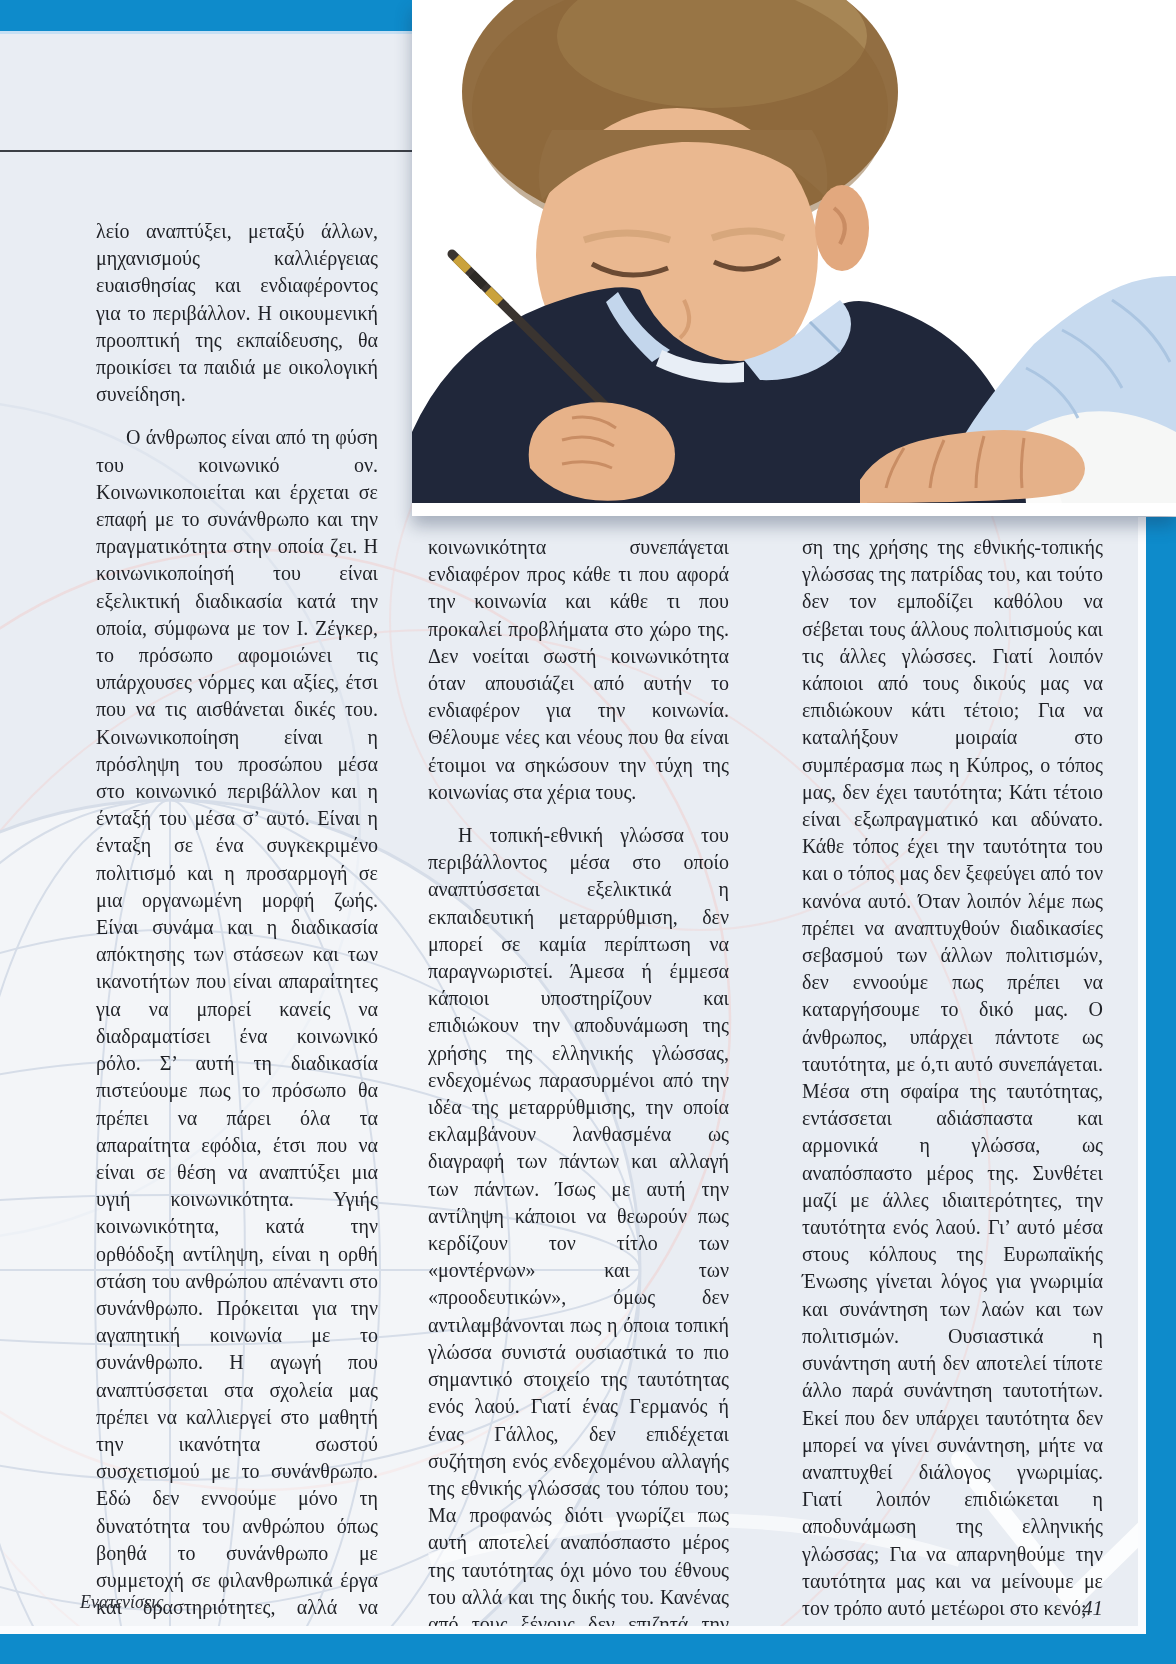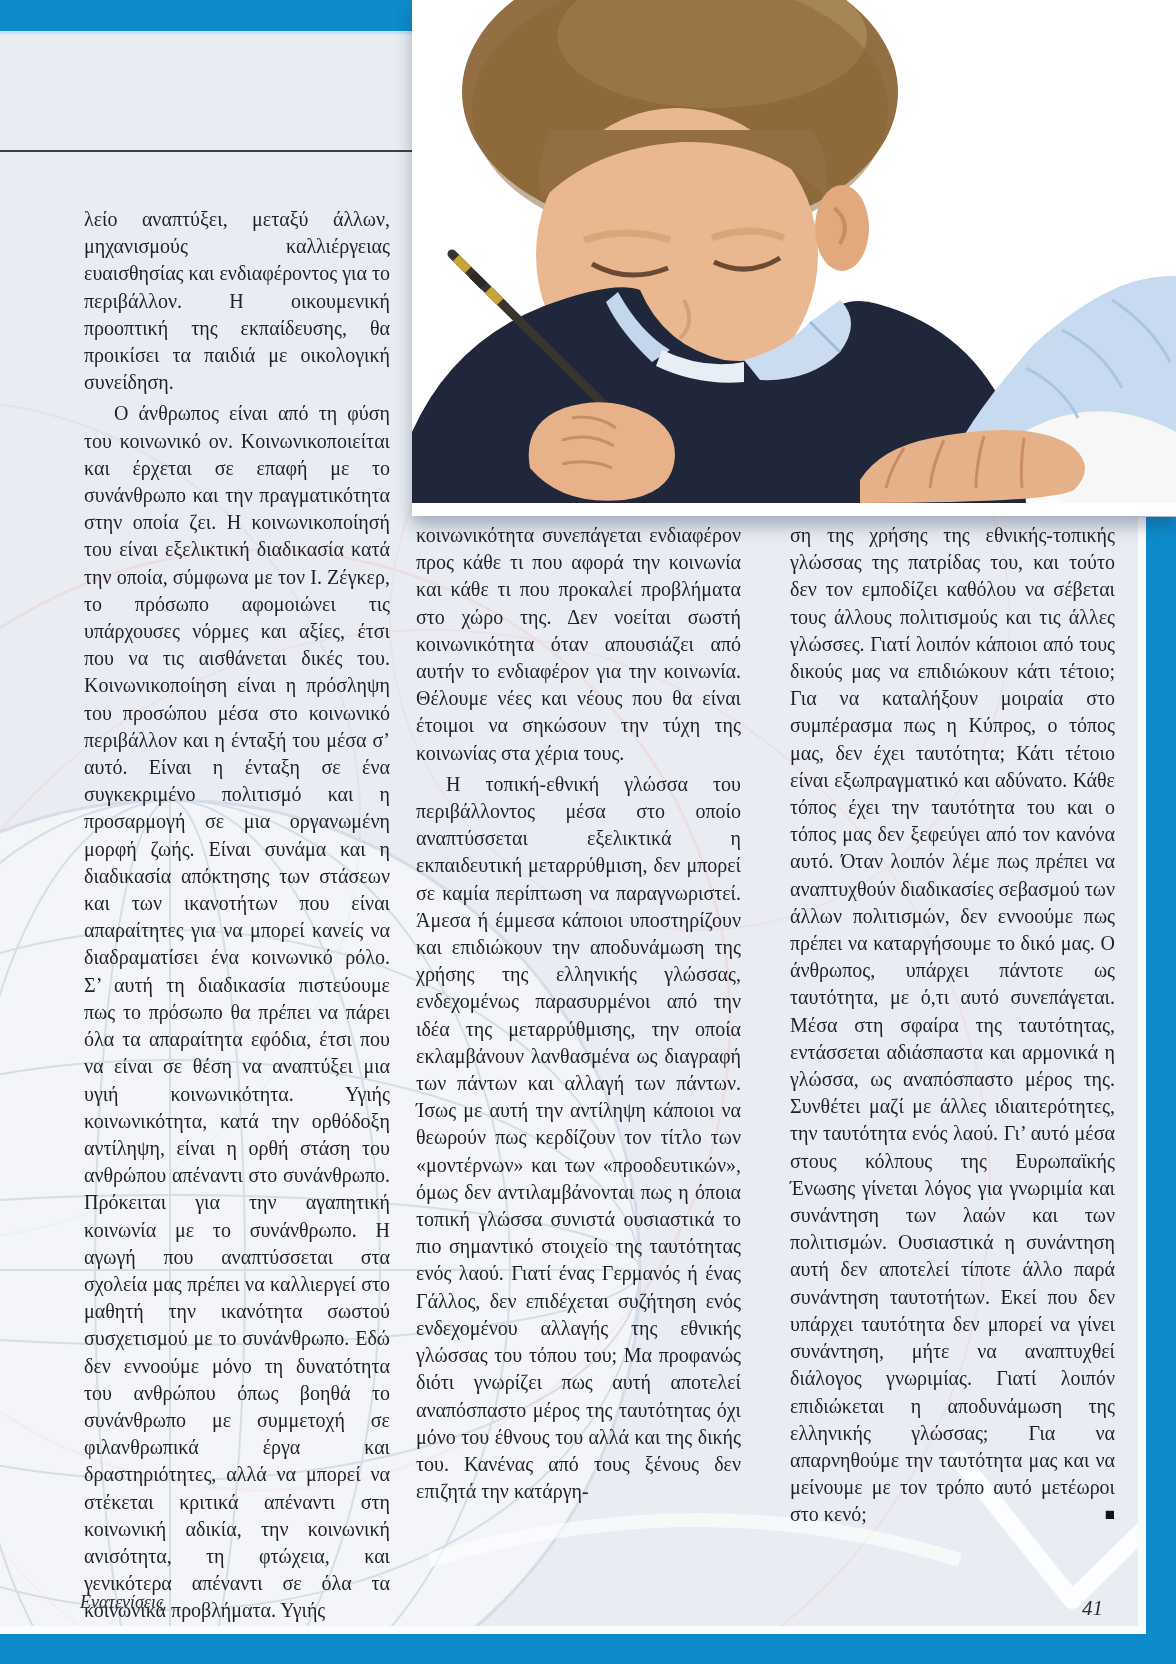--- a/index.html
+++ b/index.html
@@ -24,21 +24,21 @@
     box-shadow:0 10px 16px rgba(30,50,80,.33);z-index:4;
   }
   .photo svg{display:block;}
   
   .col{
     position:absolute;z-index:1;
     text-align:justify;
     font-size:20px;line-height:27.2px;color:#1f2126;
     hyphens:auto;
   }
-  .col p{margin:4px;}
+  .col p{margin:16px;}
   .col p.indent{text-indent:30px;}
   .col-left{left:80px;top:202px;width:314px;}
   .col-mid{left:412px;top:518px;width:333px;font-family:Liberation Serif, serif;}
   .col-right{left:786px;top:518px;width:333px;}
   .endsq{float:right;font-size:17px;line-height:27.2px;color:#10141c;margin-left:8px;}
   
   .journal{position:absolute;left:80px;top:1592px;font-style:italic;font-size:18px;color:#2a2d33;z-index:2;}
   .pageno{position:absolute;left:1082px;top:1596px;font-style:italic;font-size:21px;color:#2a2d33;z-index:2;text-align:center;}
 </style>
 </head>

